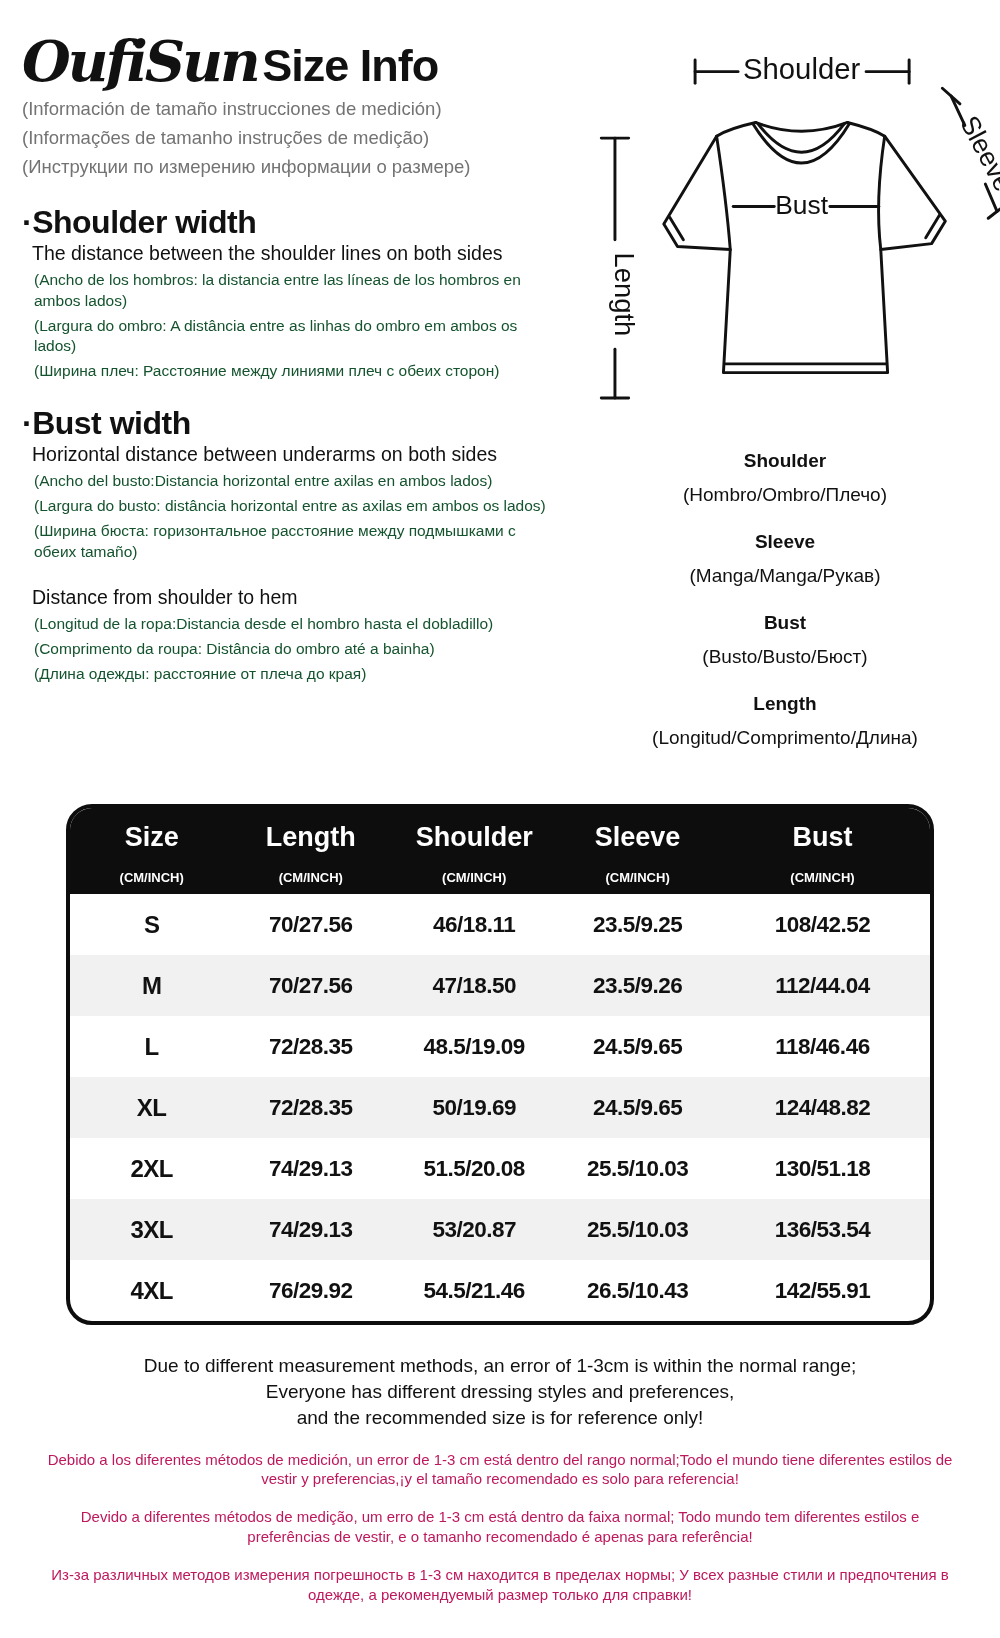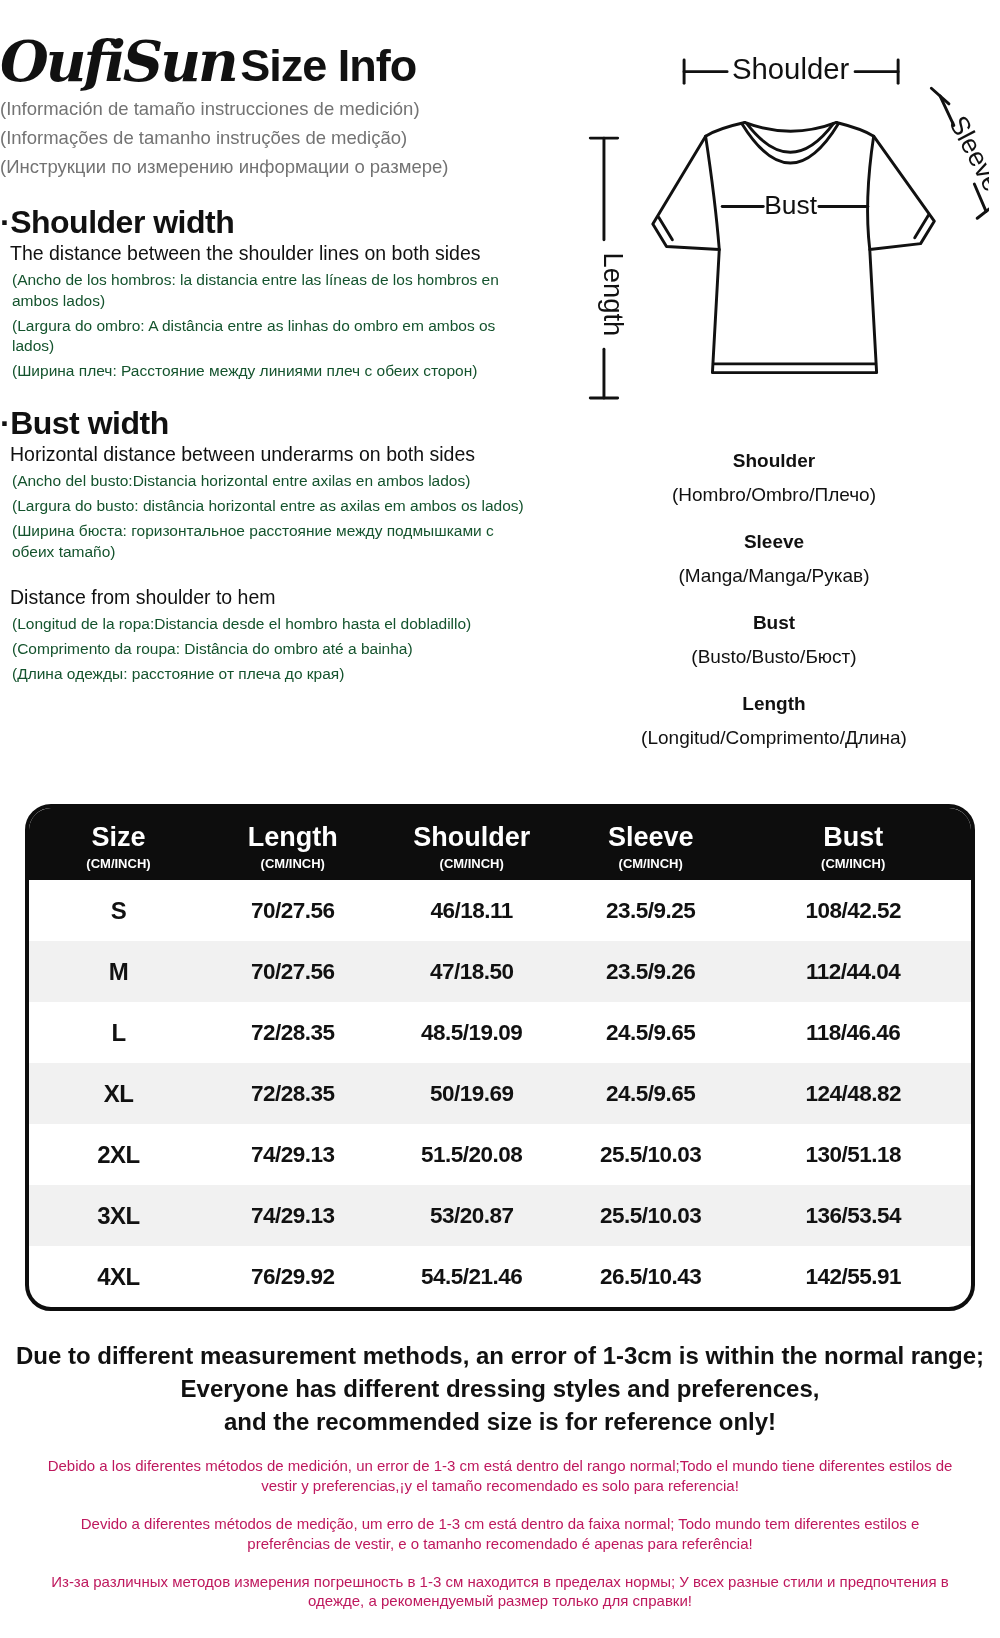--- a/index.html
+++ b/index.html
@@ -3,21 +3,21 @@
 <meta charset="utf-8">
 <style>
   * { margin:0; padding:0; box-sizing:border-box; }
   html,body { width:1000px; background:#fff; color:#111;
     font-family:"Liberation Sans", sans-serif; }
   body { height:1638px; overflow:hidden; }
 
   .page { width:1000px; padding:18px 0 0 0; }
 
   
-  .top { display:flex; }
+  .top { display:flex; padding-left:22px; }
   .left-col { width:548px; flex:0 0 548px; }
   .right-col { flex:1; padding-top:14px; }
 
   .title-line { white-space:nowrap; margin-top:10px; }
   .brand { font-family:"DejaVu Serif", serif; font-style:italic; font-weight:700;
     font-size:56px; letter-spacing:-3px; }
   .title { font-size:45px; font-weight:700; letter-spacing:-1px; }
   .subtitle { font-size:37px; font-weight:700; letter-spacing:-1px; margin-top:6px; }
   .sub-trans { font-size:18.5px; color:#737373; line-height:1.45; margin-top:2px; }
 
@@ -28,37 +28,37 @@
     margin:5px 0 5px 12px; max-width:515px; }
 
   
   .diagram-svg { display:block; margin:0 auto; }
   .legend { margin-top:26px; text-align:center; }
   .legend-item { margin-bottom:25px; }
   .legend-name { font-size:19px; font-weight:700; }
   .legend-trans { font-size:19px; margin-top:12px; }
 
   
-  .size-table { width:950px; margin:30px auto 0; border:4px solid #0d0d0d;
+  .size-table { width:868px; margin:30px auto 0; border:4px solid #0d0d0d;
     border-radius:26px; overflow:hidden; background:#fff; }
   .t-head { background:#0d0d0d; color:#fff; display:grid;
     grid-template-columns:19% 18% 20% 18% 25%; padding:14px 0 9px; }
   .t-head .cell { text-align:center; }
   .col-name { font-size:27px; font-weight:700; }
-  .col-unit { font-size:13px; font-weight:700; margin-top:3px; }
+  .col-unit { font-size:13px; font-weight:700; margin-top:17px; }
   .t-row { display:grid; grid-template-columns:19% 18% 20% 18% 25%;
     height:61px; align-items:center; }
   .t-row.alt { background:#f1f1f1; }
   .t-row .cell { text-align:center; font-weight:700; font-size:22.5px;
     letter-spacing:-0.5px; }
   .t-row .cell.size { font-size:24px; }
 
   
   .footer { margin-top:28px; text-align:center; }
-  .en-line { font-size:24px; font-weight:700; line-height:1.38; }
+  .en-line { font-size:19px; font-weight:400; line-height:1.38; }
   .lang-par { font-size:15px; line-height:1.32; max-width:915px;
     margin:18px auto 0; color:#be185d; }
 </style>
 </head>
 <body>
 
 <div class="page">
 
   <div class="top">
 

